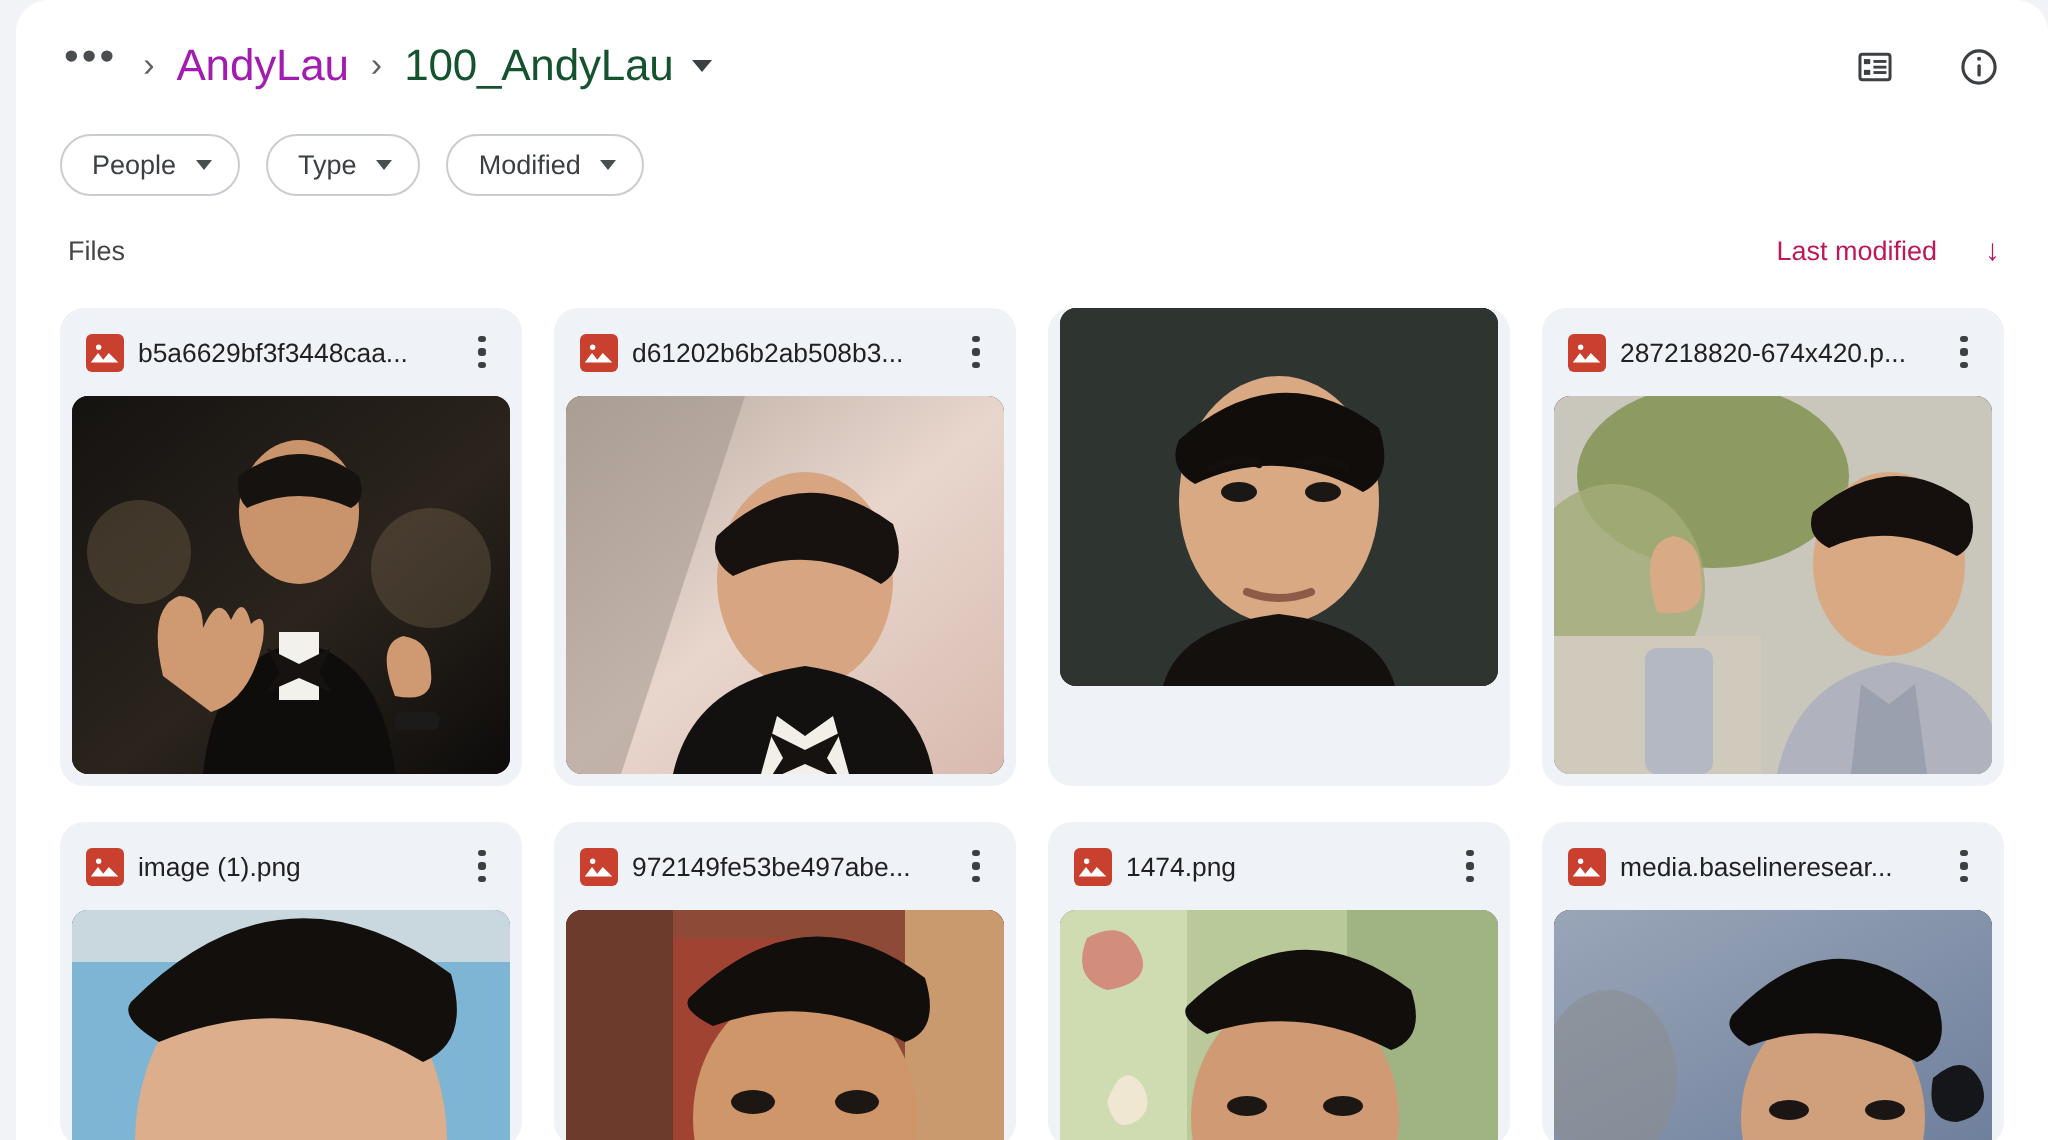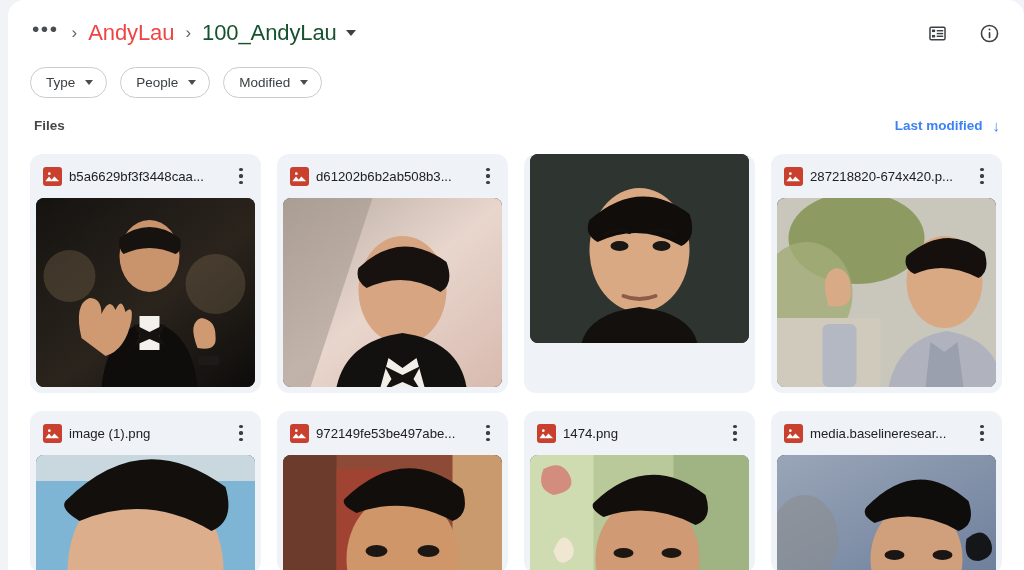--- a/index.html
+++ b/index.html
@@ -66,21 +66,21 @@
   .crumb-sep {
     color: #5F6368;
     font-size: 17px;
     margin: 0 11px;
     font-weight: 300;
     user-select: none;
   }
 
   .crumb {
     font-size: 22px;
-    color: #ef4444;
+    color: #a21caf;
     white-space: nowrap;
     cursor: pointer;
     letter-spacing: -0.1px;
   }
 
   .crumb.current {
     color: #14532d;
   }
 
   .crumb-caret {
@@ -143,34 +143,33 @@
   }
 
   
   .section-bar {
     display: flex;
     align-items: center;
     justify-content: space-between;
     padding: 0 24px 16px 26px;
     height: 42px;
     margin-top: 10px;
-    font-weight: bold;
   }
 
   .section-title {
     font-size: 13.5px;
     color: #444746;
   }
 
   .sort {
     display: flex;
     align-items: center;
-    gap: 10px;
+    gap: 24px;
     font-size: 13.5px;
-    color: #3b82f6;
+    color: #be185d;
     cursor: pointer;
   }
 
   .sort-arrow {
     font-size: 15px;
     line-height: 1;
   }
 
   
   .grid {
@@ -279,25 +278,25 @@
             <circle cx="12" cy="12" r="9.2" fill="none" stroke="#3C4043" stroke-width="1.8"></circle>
             <rect x="11.1" y="10.4" width="1.9" height="7" rx="0.9" fill="#3C4043"></rect>
             <circle cx="12.05" cy="7.3" r="1.15" fill="#3C4043"></circle>
           </svg>
         </div>
       </div>
     </div>
 
     <div class="chips">
       <div class="chip">
+        <span>People</span>
+        <span class="chip-caret"></span>
+      </div>
+      <div class="chip">
         <span>Type</span>
-        <span class="chip-caret"></span>
-      </div>
-      <div class="chip">
-        <span>People</span>
         <span class="chip-caret"></span>
       </div>
       <div class="chip">
         <span>Modified</span>
         <span class="chip-caret"></span>
       </div>
     </div>
 
     <div class="section-bar">
       <div class="section-title">Files</div>

